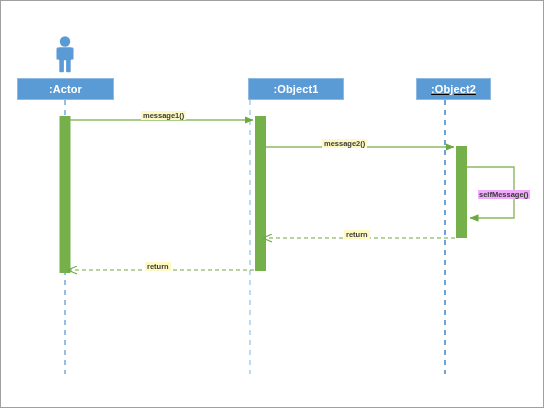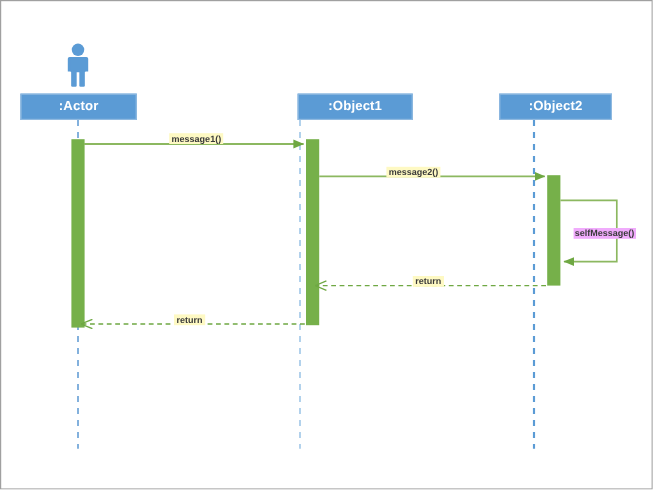--- a/index.html
+++ b/index.html
@@ -129,21 +129,21 @@
   </svg>
 
   <div class="hdr-box" style="left:16px; top:77px; width:97px; height:22px;">
     <span class="hdr-label">:Actor</span>
   </div>
 
   <div class="hdr-box" style="left:208px; top:77px; width:96px; height:22px;margin-left:39px;">
     <span class="hdr-label">:Object1</span>
   </div>
 
-  <div class="hdr-box" style="left:415px; top:77px; width:94px; height:22px;">
+  <div class="hdr-box" style="left:415px; top:77px; width:75px; height:22px;text-decoration:underline;">
     <span class="hdr-label">:Object2</span>
   </div>
 
   <div class="msg-label" style="left:140px; top:110px;">message1()</div>
 
   <div class="msg-label" style="left:321px; top:138px;">message2()</div>
 
   <div class="self-label" style="left:477px; top:189px;">selfMessage()</div>
 
   <div class="msg-label" style="left:343px; top:229px;">return</div>

